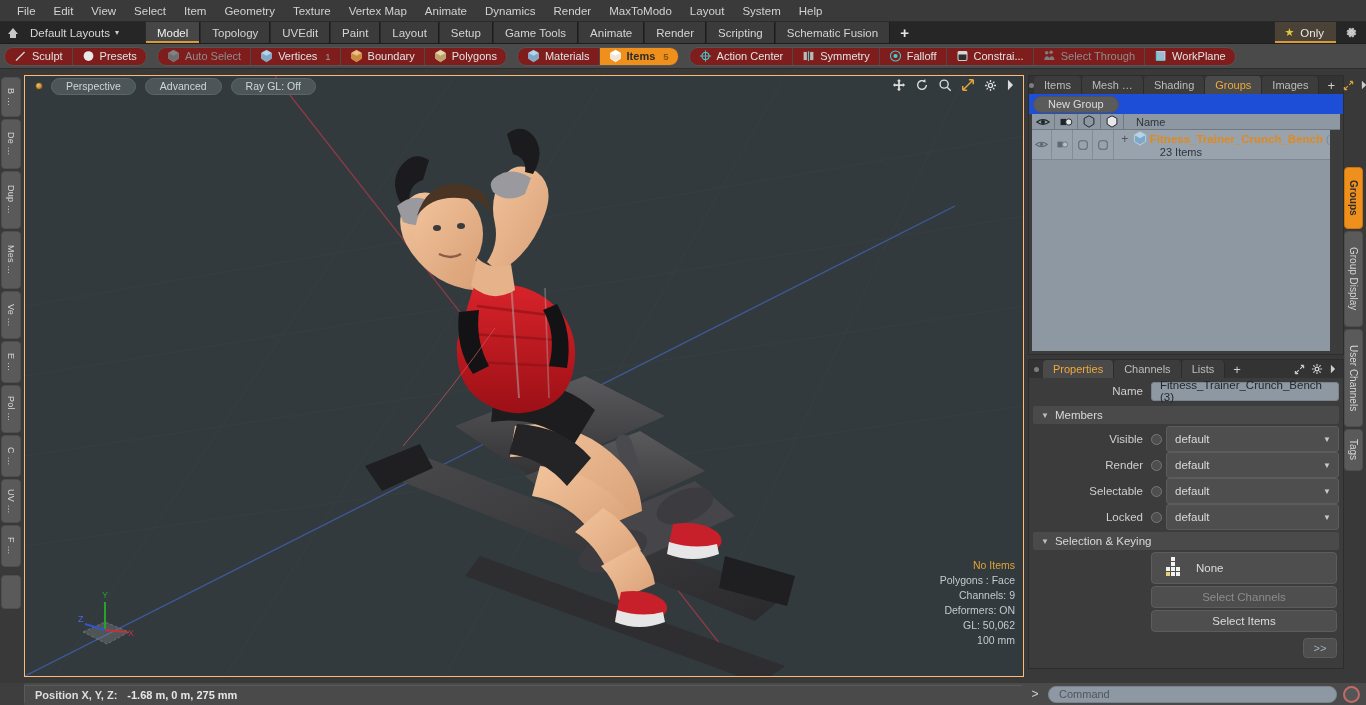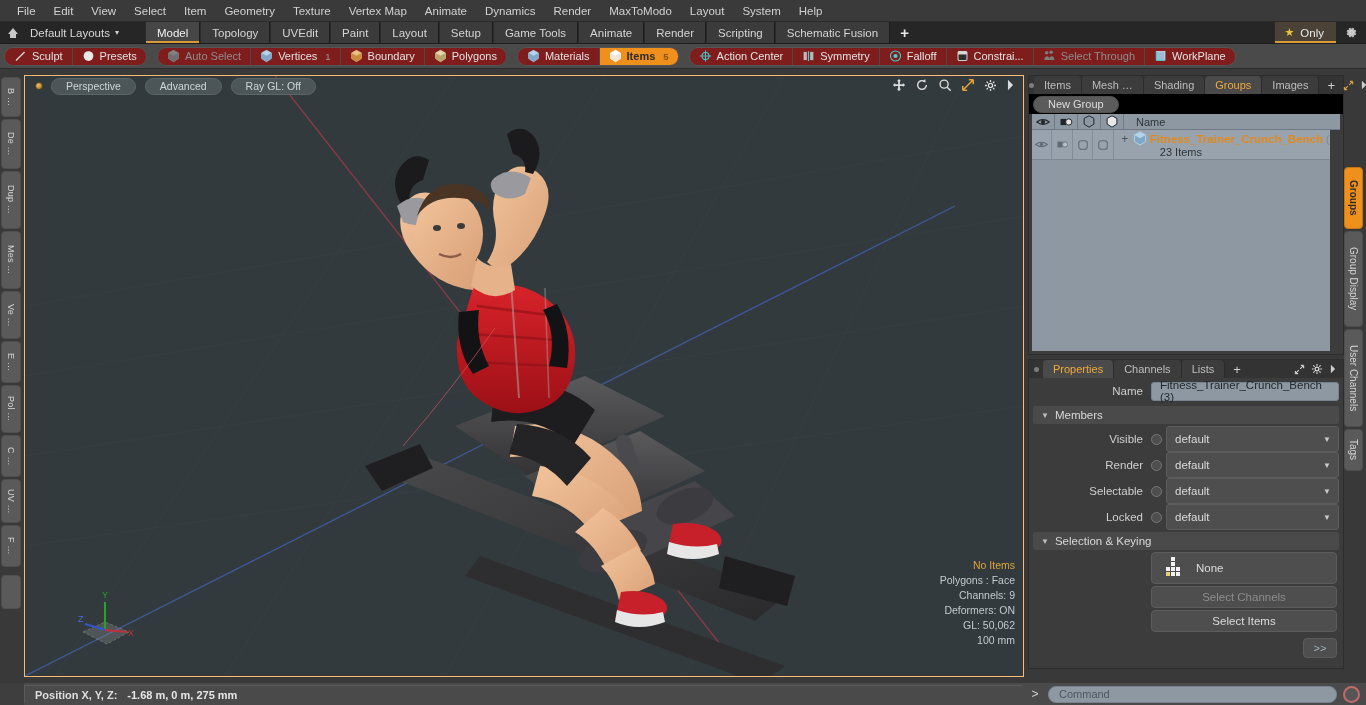--- a/index.html
+++ b/index.html
@@ -177,21 +177,21 @@
     align-items: center; background: #3c3c3c; border-right: 1px solid #2b2b2b;
     border-top-left-radius: 4px; border-top-right-radius: 4px;
     white-space: nowrap;
   }
   .ptab.active { color: #f0a93a; background: #4a4a4a; }
   .ptab-dot { width: 14px; display:flex; align-items:center; justify-content:center; }
   .ptab-dot i { width: 5px; height: 5px; border-radius: 50%; background: #7d7d7d; display:block;}
   .ptab-plus { font-size: 13px; color: #d0d0d0; padding: 0 8px; display:flex; align-items:center;}
   .ptabs-right { margin-left: auto; display: flex; align-items: center; gap: 6px; padding-right: 6px; }
 
-  .newgroup-row { height: 20px; background: #000000; display: flex; align-items: center; padding: 0 4px; }
+  .newgroup-row { height: 20px; background: #1d4ed8; display: flex; align-items: center; padding: 0 4px; }
   .newgroup-btn {
     font-size: 11px; color: #dcdcdc; background: #5b5b5b; border: 1px solid #525252;
     border-radius: 9px; padding: 1px 14px; line-height: 13px;
   }
 
   .listhdr {
     height: 16px; background: #8d98a3; display: flex; align-items: center;
     border-bottom: 1px solid #6f7984; margin: 0 3px;
   }
   .listhdr .col { width: 23px; height: 100%; display: flex; align-items: center;

